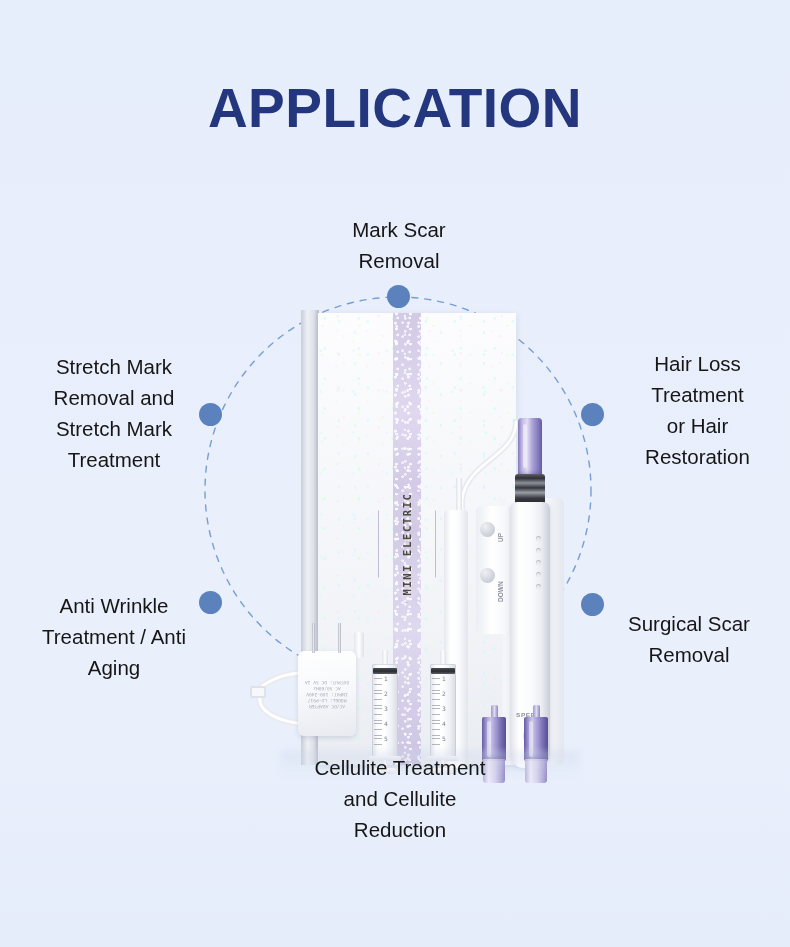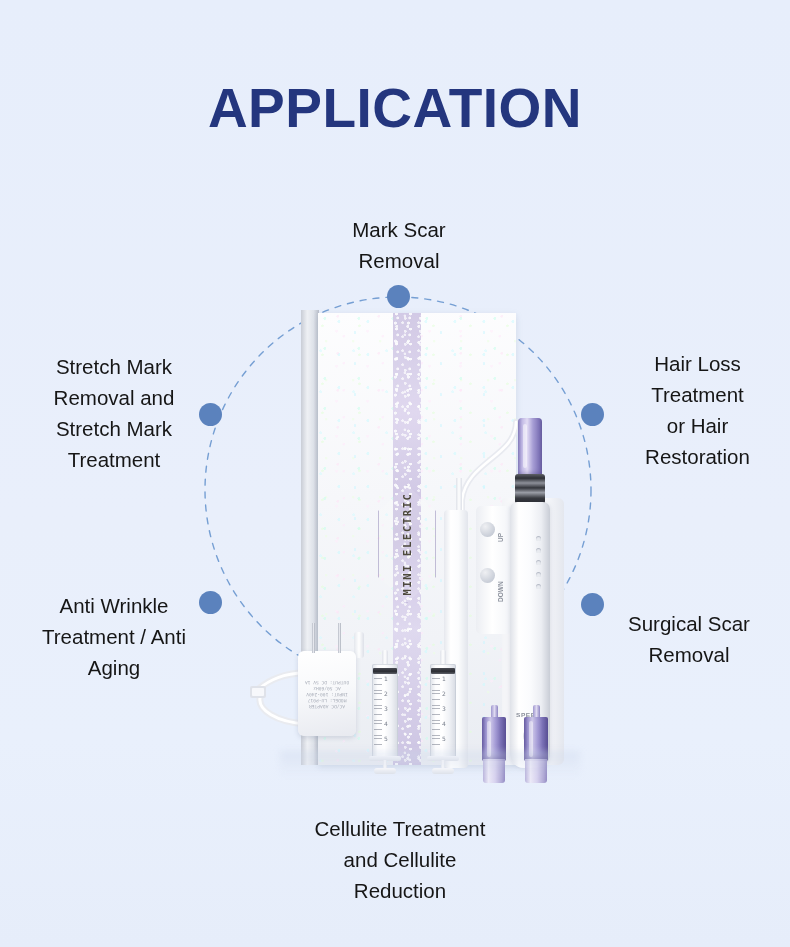--- a/index.html
+++ b/index.html
@@ -55,21 +55,21 @@
     font-size:20.5px;
     line-height:31px;
     z-index:7;
     white-space:pre-line;
   }
   .lbl-acne      { left:260px; top:214px; width:278px; text-align:center; }
   .lbl-stretch   { left:8px;   top:351px; width:212px; text-align:center; }
   .lbl-antiwr    { left:8px;   top:590px; width:212px; text-align:center; }
   .lbl-hair      { left:610px; top:348px; width:175px; text-align:center; }
   .lbl-surg      { left:600px; top:592px; width:178px; text-align:center;margin-top:16px; }
-  .lbl-cell      { left:250px; top:813px; width:300px; text-align:center; }
+  .lbl-cell      { left:250px; top:752px; width:300px; text-align:center; }
 
   
   .photo{
     position:absolute;
     left:280px; top:310px;
     width:300px; height:465px;
     z-index:4;
   }
 
   

